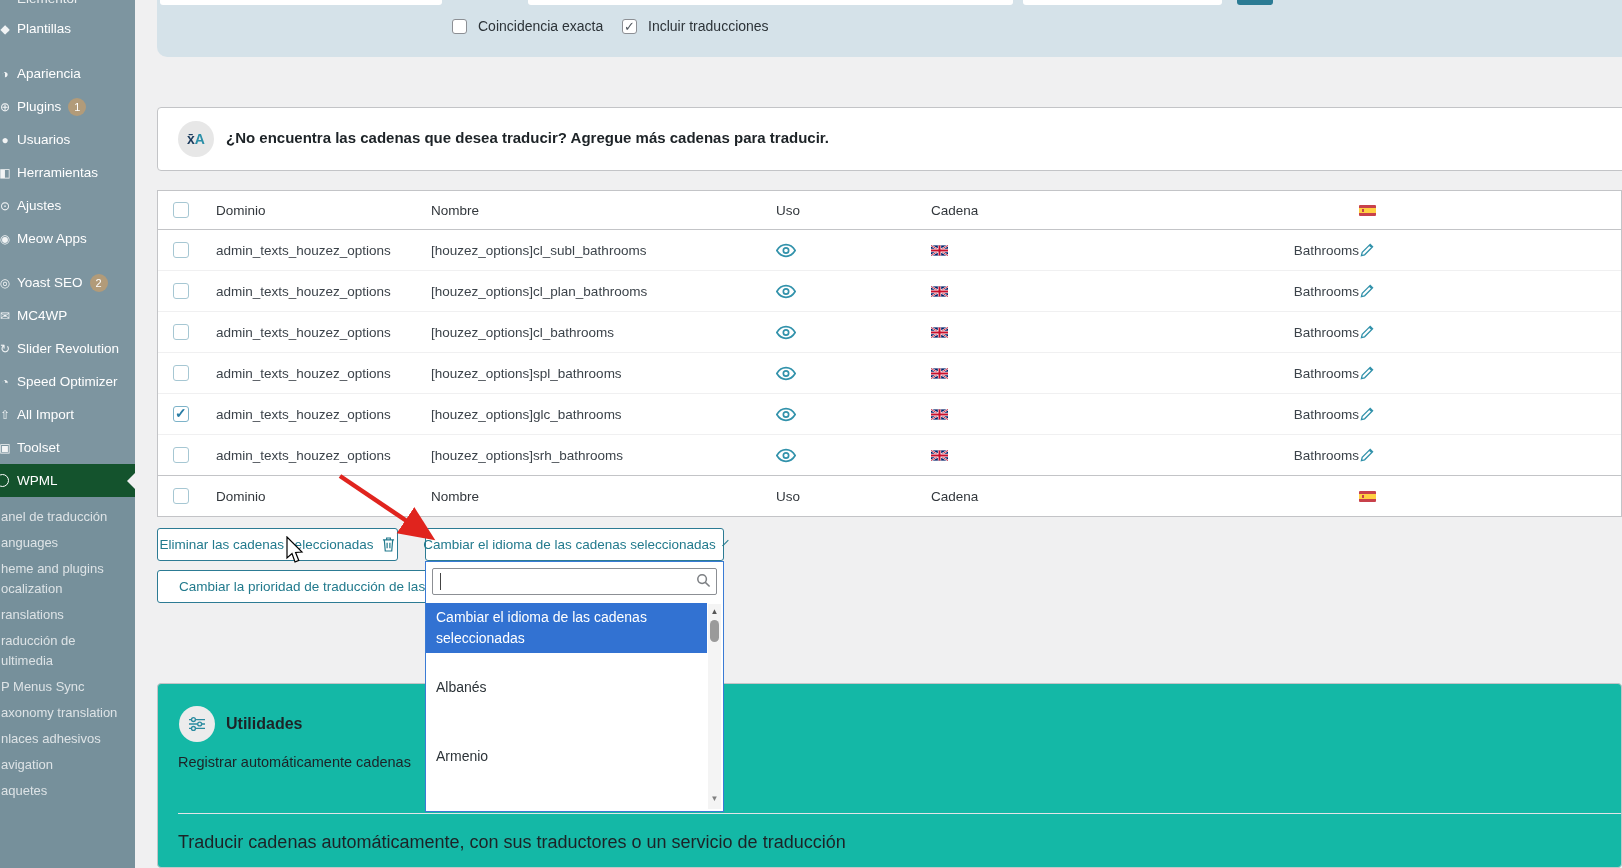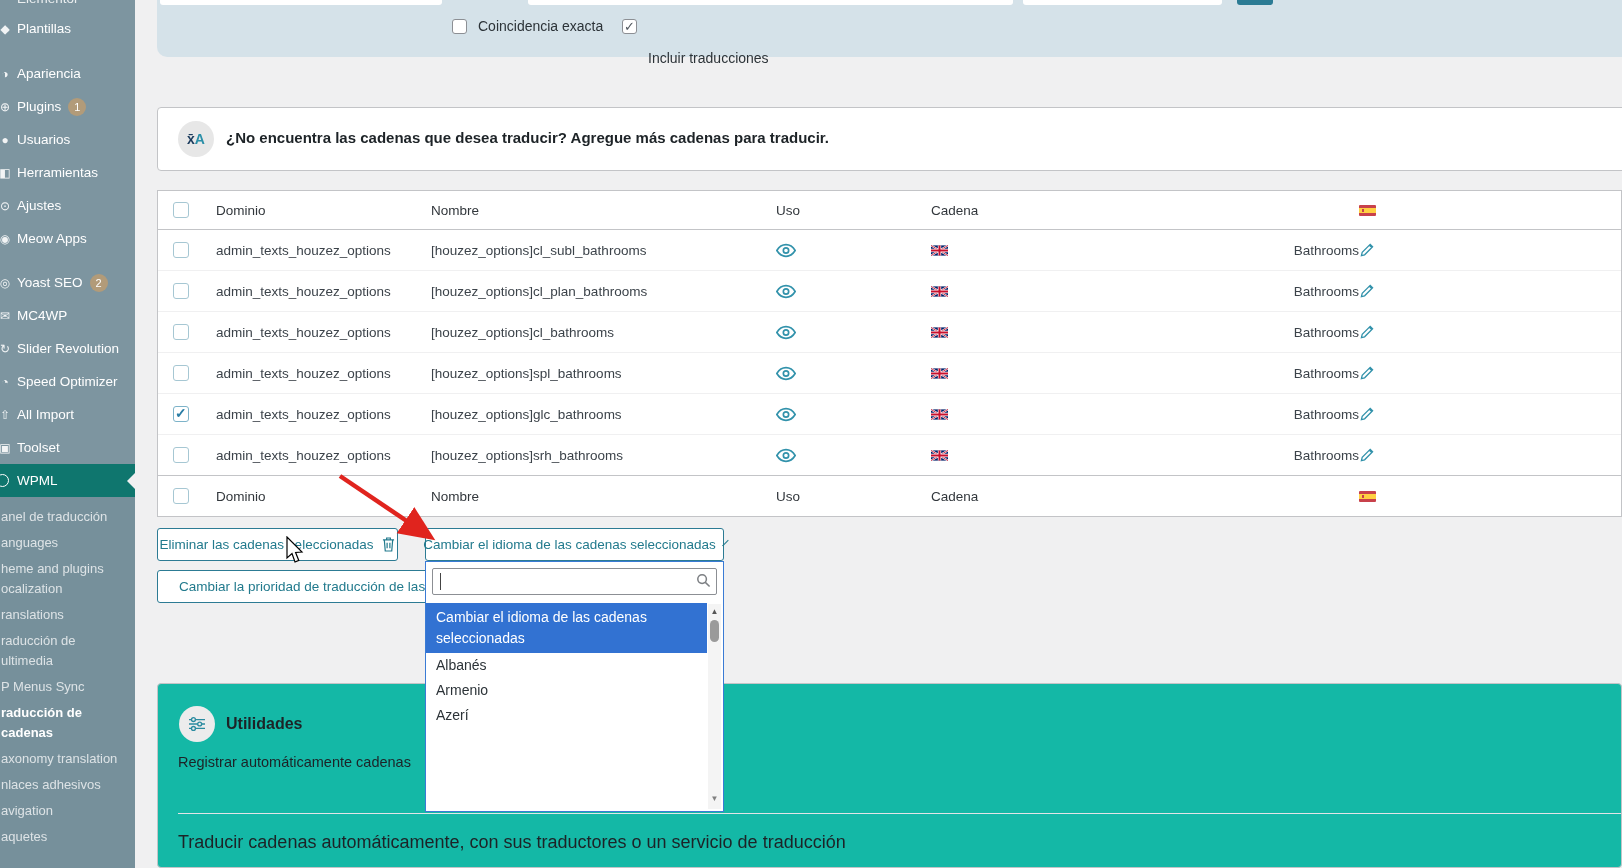--- a/index.html
+++ b/index.html
@@ -9,21 +9,21 @@
   
   .sidebar{position:absolute;left:0;top:0;width:135px;height:868px;background:#7d95a0;z-index:5;}
   .mi{height:33px;display:flex;align-items:center;padding-left:17px;position:relative;
       color:#fff;font-size:13.5px;cursor:pointer;white-space:nowrap;}
   .mi .ic{position:absolute;left:-3px;width:16px;text-align:center;font-size:12px;opacity:.9;}
   .mi.cut{height:12px;overflow:hidden;align-items:flex-start;}
   .mi.cut .lbl{margin-top:-9px;opacity:.85;}
   .gapA{margin-top:12px;} .gapB{margin-top:11px;}
   .badge{margin-left:7px;background:#b29b79;border-radius:50%;min-width:18px;height:18px;
          font-size:11px;display:flex;align-items:center;justify-content:center;color:#fff;}
-  .mi.active{background:#0f766e;}
+  .mi.active{background:#14532d;}
   .mi.active::after{content:"";position:absolute;right:0;top:50%;margin-top:-8px;
          border:8px solid transparent;border-right:8px solid #f0f0f1;}
   .ring{position:absolute;left:-4px;width:11px;height:11px;border:1.5px solid #fff;border-radius:50%;}
   .submenu{position:absolute;top:497px;bottom:0;left:0;right:0;background:#76909b;padding-top:7px;}
   .smi{line-height:20px;padding:3px 6px 3px 1px;color:#dde3e6;font-size:13px;
        white-space:pre-line;cursor:pointer;}
   .smi.active{color:#fff;font-weight:bold;}
 
   
   .filter-panel{position:absolute;left:157px;top:0;width:1465px;height:57px;
@@ -78,21 +78,21 @@
 
   
   .dd-panel{position:absolute;left:425px;top:561px;width:299px;height:251px;background:#fff;
       border:1px solid #3a7bd5;box-sizing:border-box;z-index:40;}
   .dd-search{position:absolute;left:6px;top:6px;right:6px;height:27px;border:1px solid #8c8f94;
       border-radius:2px;box-sizing:border-box;font:13px "Liberation Sans",sans-serif;
       padding:0 26px 0 8px;outline:none;}
   .caret{position:absolute;left:14px;top:11px;width:1px;height:17px;background:#444;}
   .mag{position:absolute;right:12px;top:11px;}
   .dd-list{position:absolute;left:0;top:41px;right:16px;bottom:0;overflow:hidden;font-size:14px;}
-  .opt{padding:3px 10px;line-height:19px;color:#2c3338;cursor:pointer;}
+  .opt{padding:25px 10px;line-height:19px;color:#2c3338;cursor:pointer;}
   .opt.hl{background:#3272d2;color:#fff;padding:4px 10px;line-height:21px;}
   .sb{position:absolute;top:42px;bottom:2px;right:2px;width:13px;background:#f4f4f4;}
   .sb-up,.sb-down{position:absolute;left:0;right:0;text-align:center;font-size:8px;
       color:#555;cursor:pointer;line-height:12px;}
   .sb-up{top:2px;} .sb-down{bottom:4px;color:#808080;}
   .sb-thumb{position:absolute;left:2px;top:16px;width:9px;height:22px;background:#9a9a9a;
       border-radius:5px;cursor:pointer;}
 
   
   .util{position:absolute;left:157px;top:683px;width:1465px;height:185px;background:#14b8a6;
@@ -174,38 +174,37 @@
 
   <div class="submenu">
     <div class="smi">anel de traducción</div>
     <div class="smi">anguages</div>
     <div class="smi">heme and plugins
 ocalization</div>
     <div class="smi">ranslations</div>
     <div class="smi">raducción de
 ultimedia</div>
     <div class="smi">P Menus Sync</div>
-    <div class="smi active">raducción de cadenas</div>
     <div class="smi">axonomy translation</div>
     <div class="smi">nlaces adhesivos</div>
     <div class="smi">avigation</div>
     <div class="smi">aquetes</div>
   </div>
 </aside>
 
 <div class="filter-panel">
   <div class="sliver" style="left:3px;width:282px;"></div>
   <div class="sliver" style="left:371px;width:485px;"></div>
   <div class="sliver" style="left:866px;width:199px;"></div>
   <div class="sliver teal" style="left:1080px;width:36px;"></div>
 </div>
 <div class="cb" style="left:452px;top:19px;"></div>
 <div class="cblabel" style="left:478px;">Coincidencia exacta</div>
 <div class="cb checked" style="left:622px;top:19px;"></div>
-<div class="cblabel" style="left:648px;margin-top:32px;">Incluir traducciones</div>
+<div class="cblabel" style="left:648px;">Incluir traducciones</div>
 
 <div class="banner">
   <div class="circ"><span class="g1">x̄</span><span class="g2">A</span></div>
   <div class="msg">¿No encuentra las cadenas que desea traducir? Agregue más cadenas para traducir.</div>
   <div class="link">more details</div>
 </div>
 
 <div class="stable">
   <div class="trow thead">
     <span class="tcb"></span>

